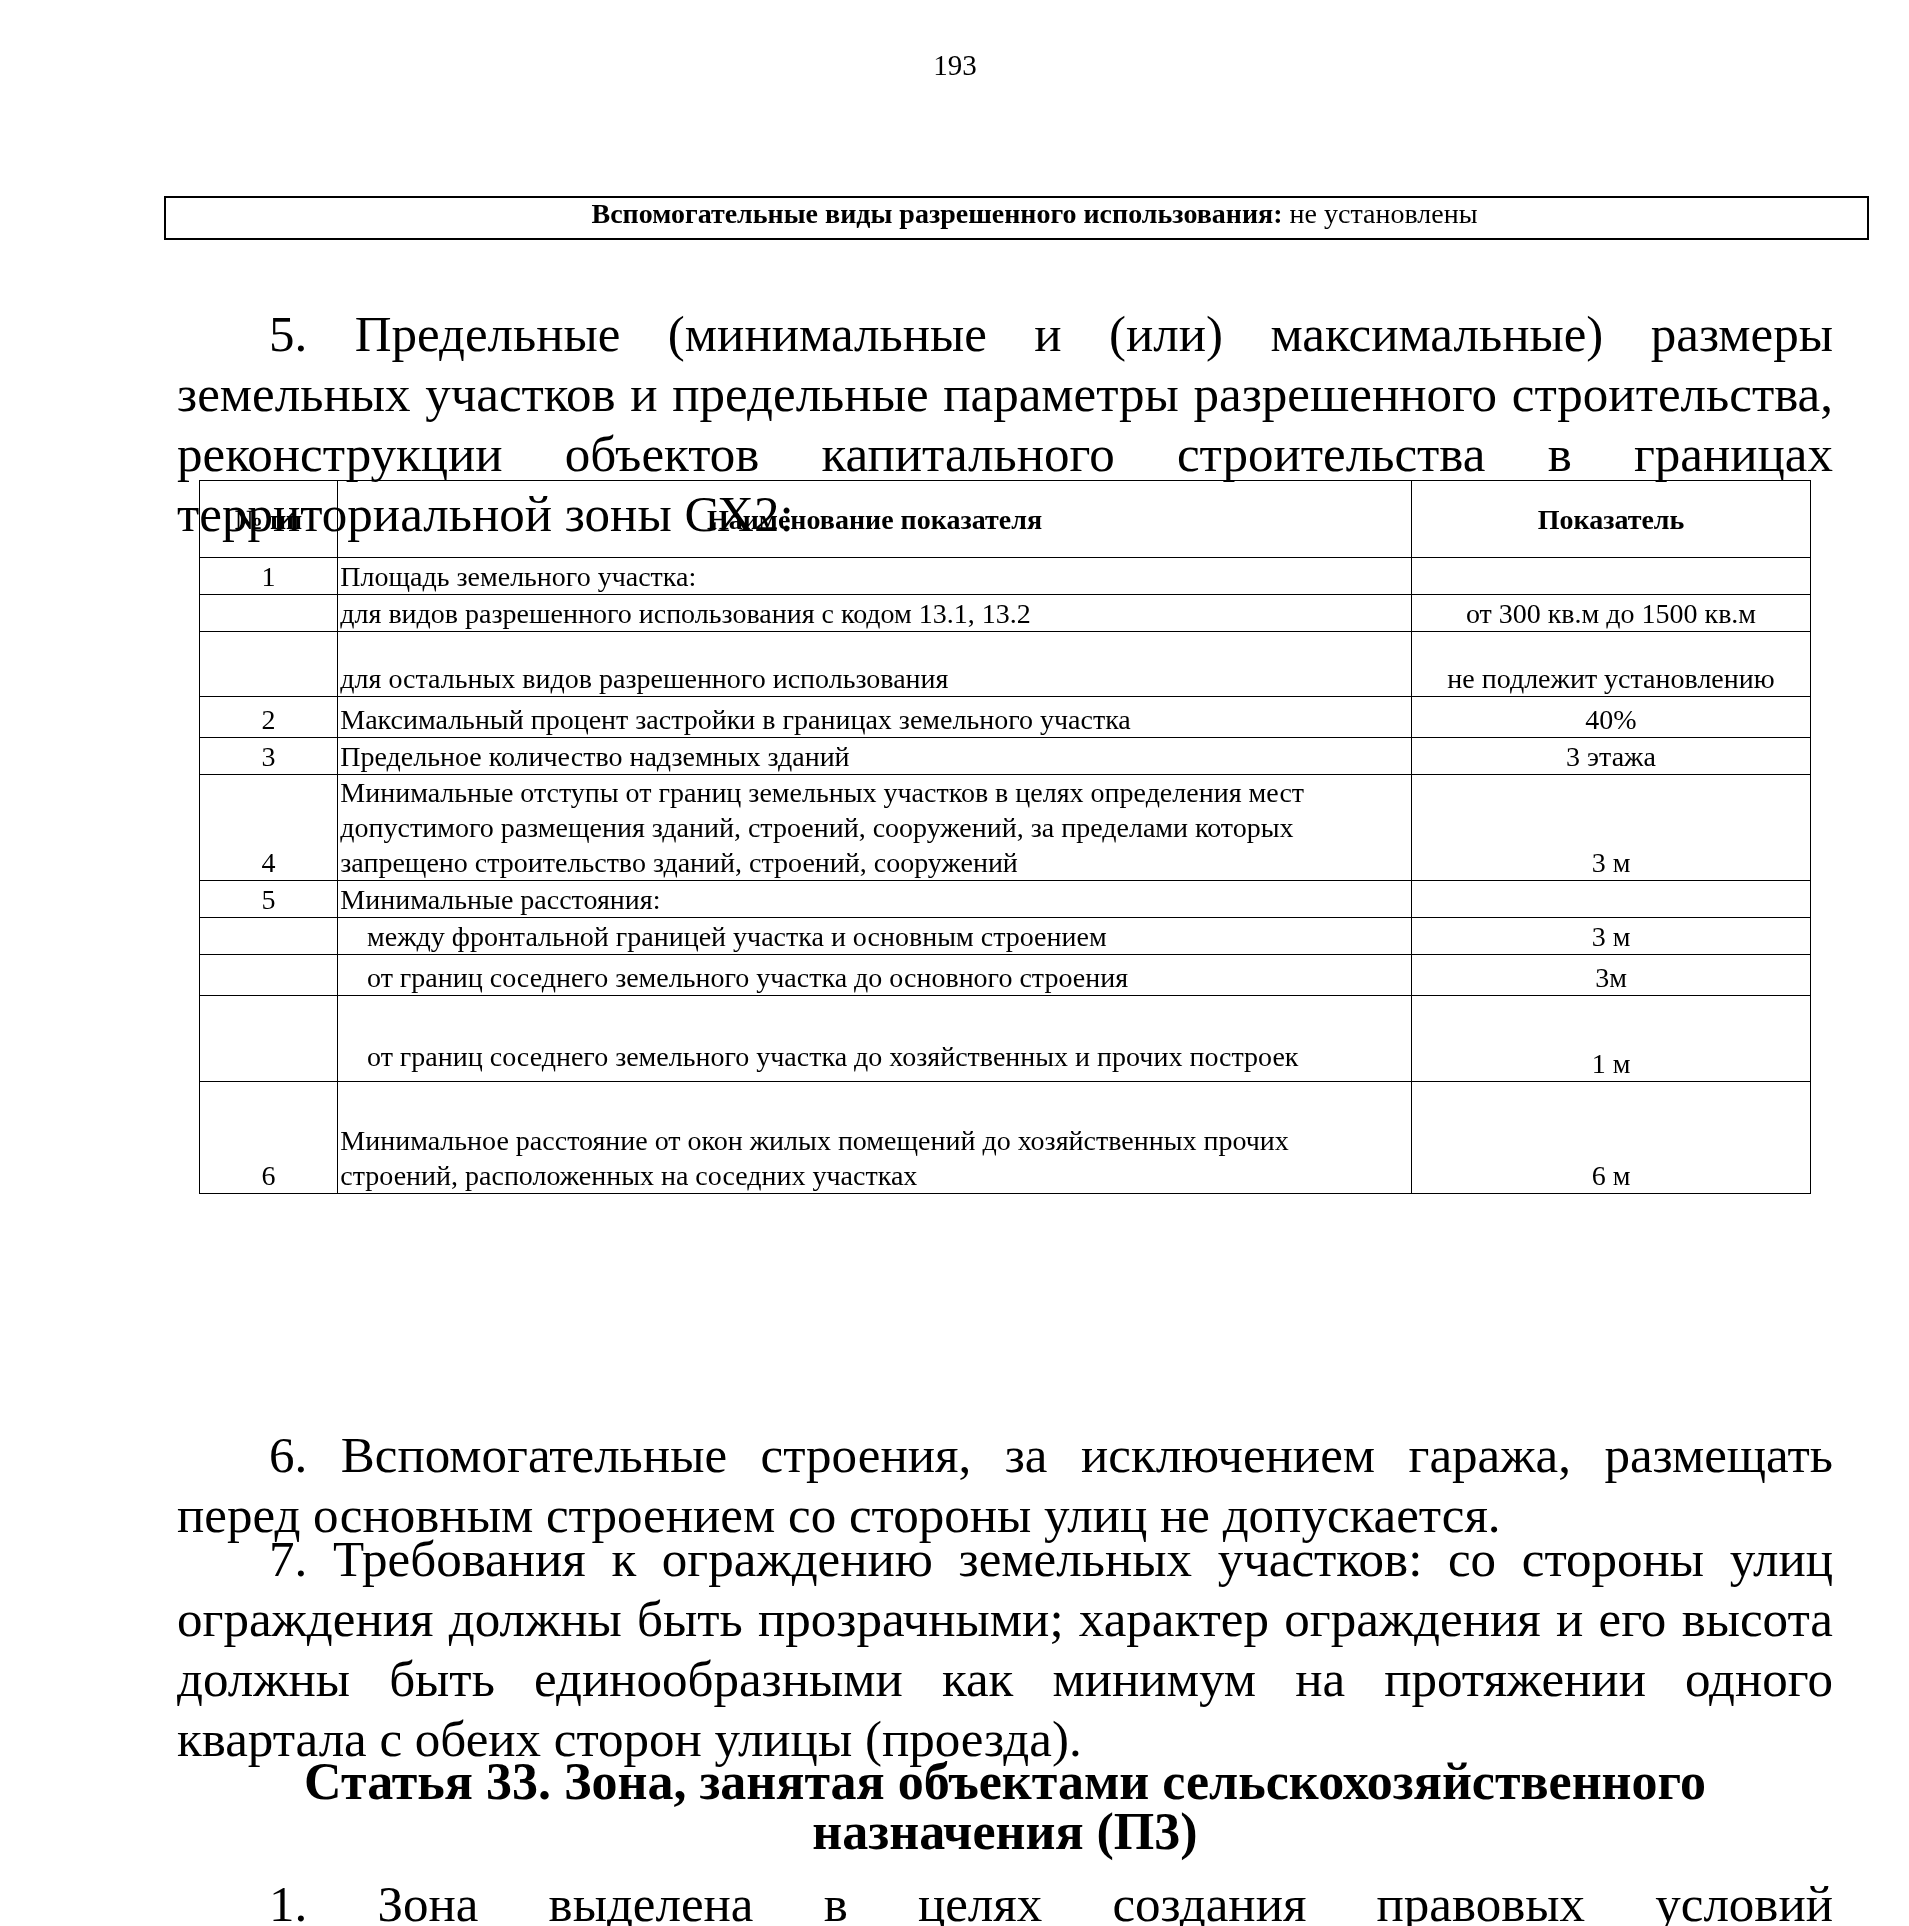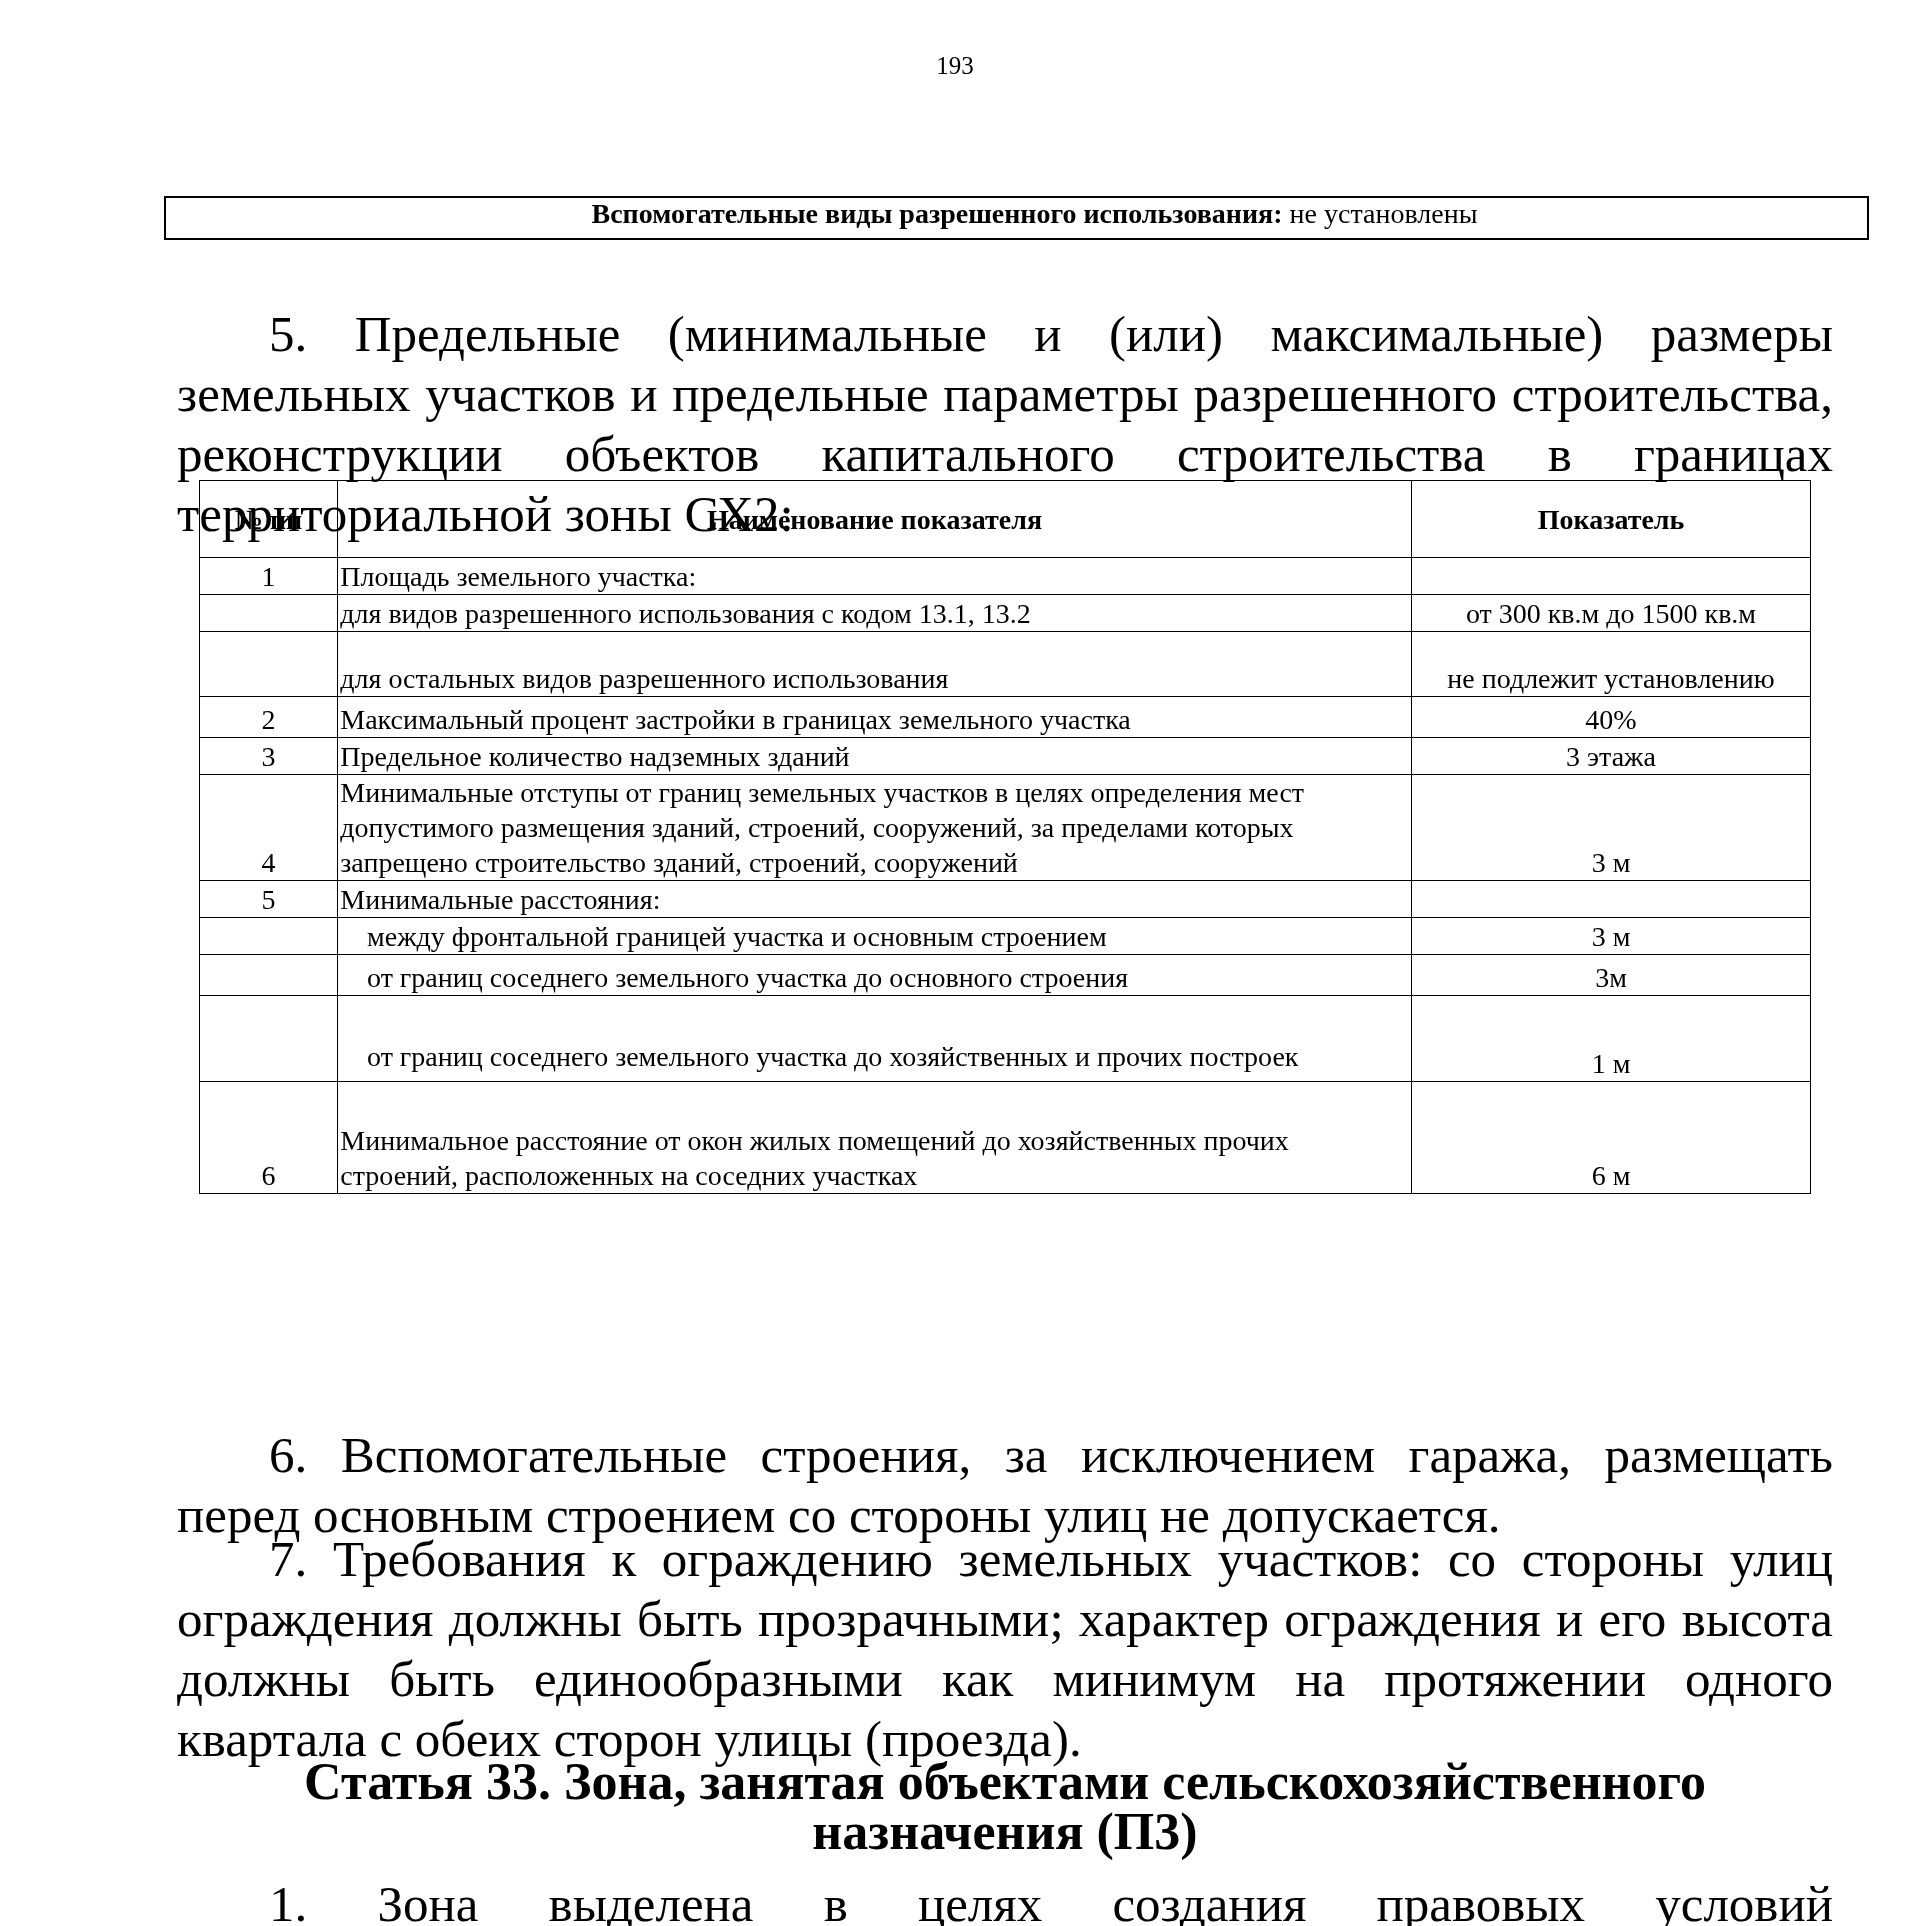--- a/index.html
+++ b/index.html
@@ -3,21 +3,21 @@
 <meta charset="utf-8">
 <style>
   html, body { margin: 0; padding: 0; background: #ffffff; }
   body {
     width: 1910px; height: 2703px; position: relative; overflow: hidden;
     font-family: "Liberation Serif", "DejaVu Serif", serif; color: #000000;
   }
   .abs { position: absolute; }
   .page-number {
     left: 0; width: 1910px; top: 46px; text-align: center;
-    font-size: 25px; line-height: 39px;
+    font-size: 29px; line-height: 39px;
   }
   .perm-box {
     left: 164px; top: 196px; width: 1665px; height: 40px;
     border: 2.7px solid #000; box-sizing: content-box;
     display: flex; align-items: flex-start; justify-content: center;
     font-size: 28px;
     padding-left: 36px;
   }
   .perm-box b { font-weight: bold; }
   .para {

